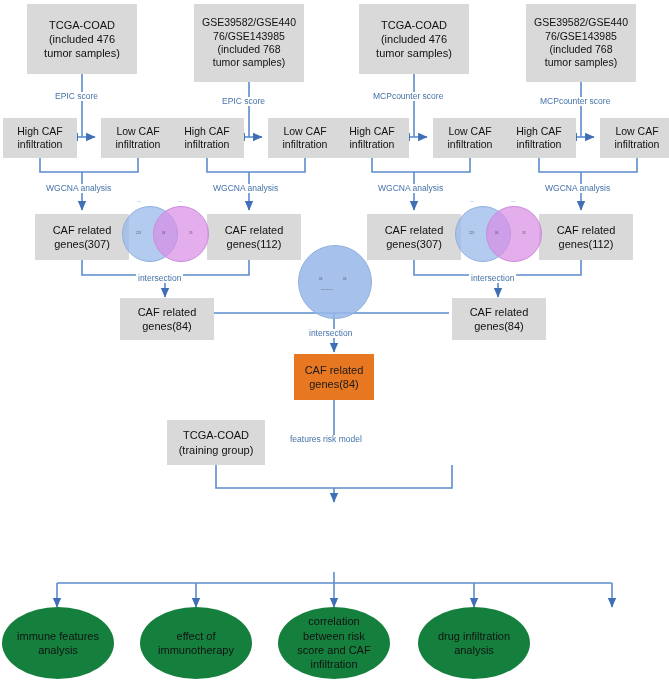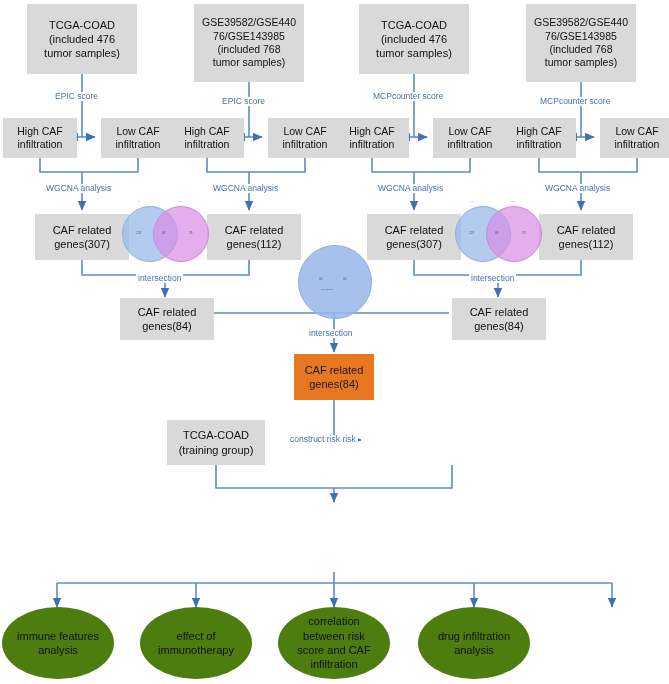--- a/index.html
+++ b/index.html
@@ -18,21 +18,21 @@
     text-align:center;
     line-height:1.28;
     box-sizing:border-box;
     padding:0 3px;
     white-space:pre-line;
   }
   .box.orange{background:#e87722;color:#1a1a1a;}
 
   .ellipse{
     position:absolute;
-    background:#4d7c0f;
+    background:#15803d;
     border-radius:50%;
     display:flex;
     align-items:center;
     justify-content:center;
     text-align:center;
     line-height:1.3;
     box-sizing:border-box;
     white-space:pre-line;
     color:#111;
   }
@@ -236,21 +236,21 @@
 genes(84)</div>
   <div class="box" style="left:452px;top:298px;width:94px;height:42px;font-size:11px;">CAF related
 genes(84)</div>
 
   <div class="box orange" style="left:294px;top:354px;width:80px;height:46px;font-size:11px;">CAF related
 genes(84)</div>
 
   <div class="box" style="left:167px;top:420px;width:98px;height:45px;font-size:11px;">TCGA-COAD
 (training group)</div>
 
-  <div class="elabel" style="left:288px;top:435px;">construct risk risk</div>
+  <div class="elabel" style="left:288px;top:435px;">features risk model</div>
 
 
   <div class="ellipse" style="left:2px;top:607px;width:112px;height:72px;font-size:11px;">immune features
 analysis</div>
   <div class="ellipse" style="left:140px;top:607px;width:112px;height:72px;font-size:11px;text-align:center;">effect of
 immunotherapy</div>
   <div class="ellipse" style="left:278px;top:607px;width:112px;height:72px;font-size:11px;">correlation
 between risk
 score and CAF
 infiltration</div>

